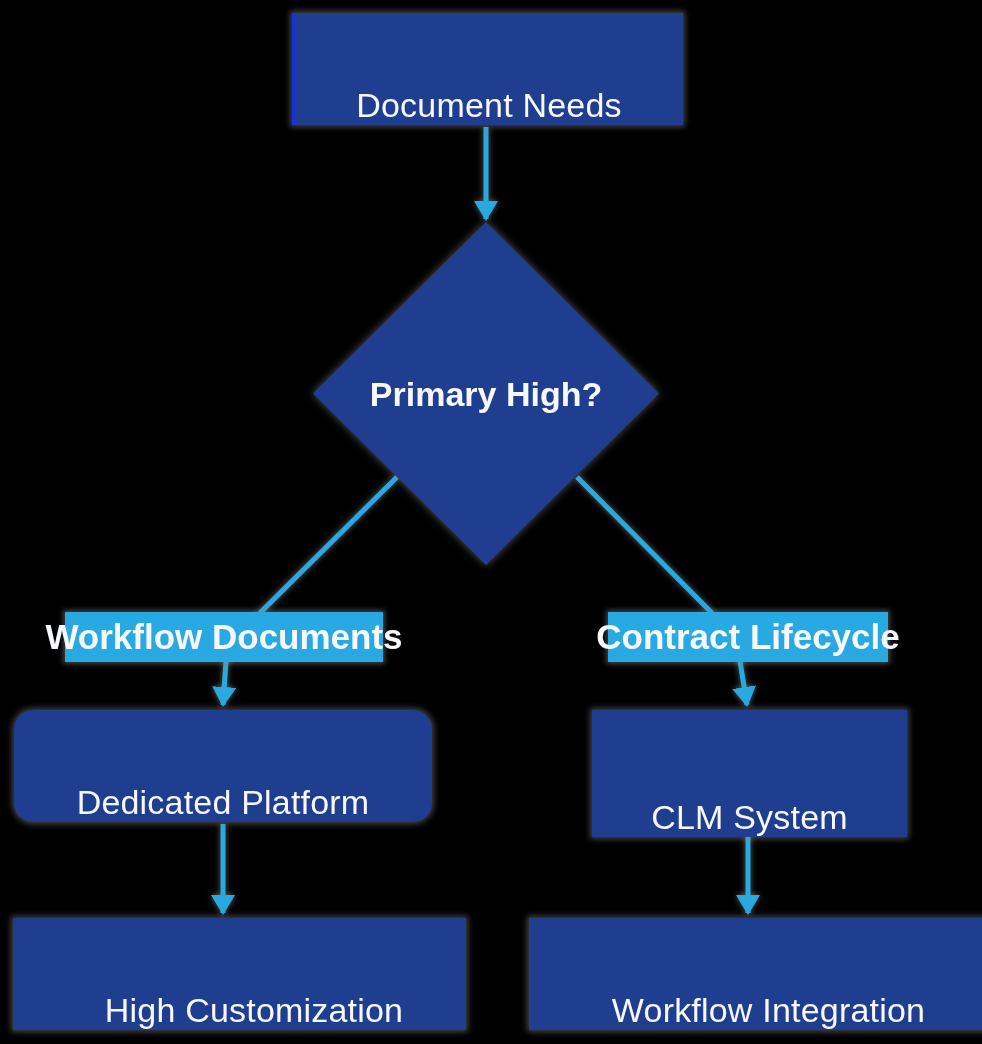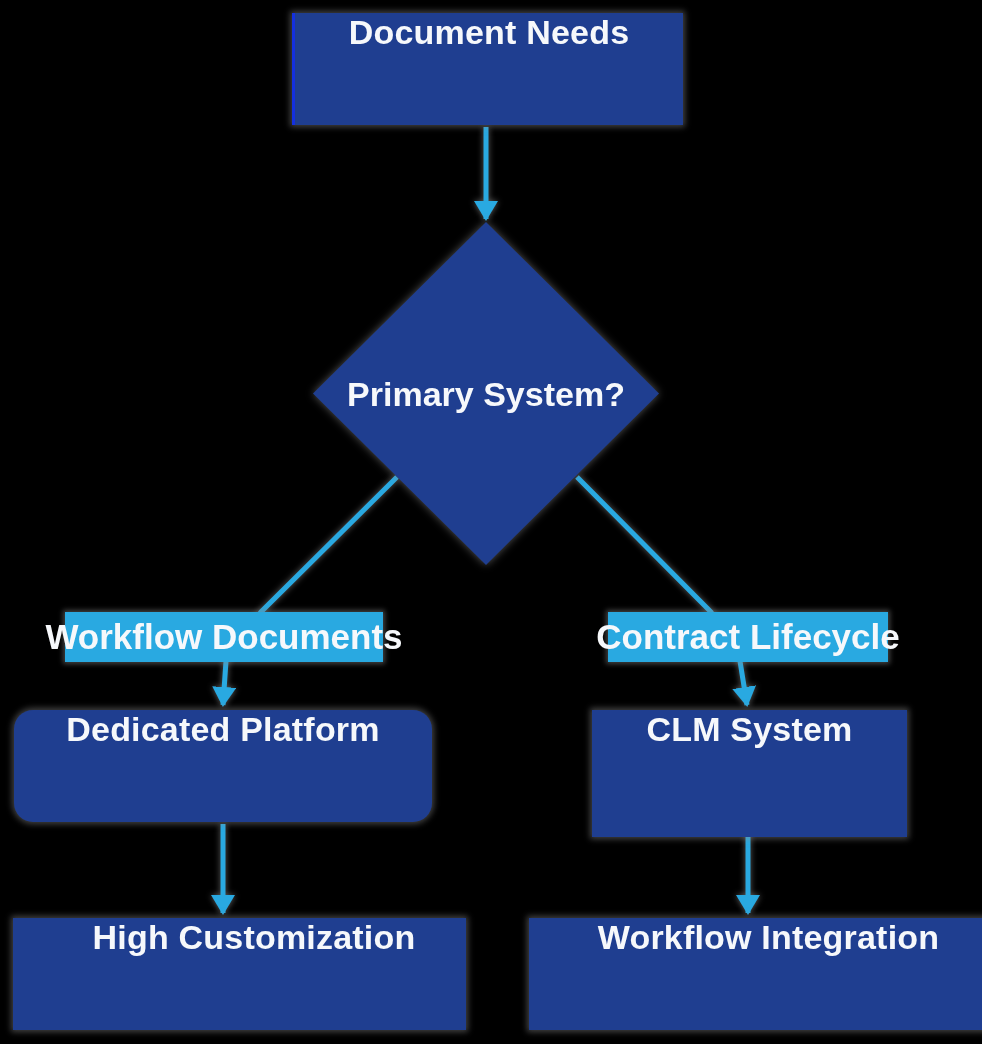--- a/index.html
+++ b/index.html
@@ -31,24 +31,24 @@
   }
   .diamond-shape {
     fill: var(--node-fill, #1F3E90);
     filter: drop-shadow(0 0 4px rgba(140,140,140,0.6));
   }
   .node {
     position: absolute;
     background: var(--node-fill, #1F3E90);
     color: var(--node-text, #F6F8FB);
     display: flex;
-    align-items: flex-start;
+    align-items: flex-end;
     justify-content: center;
     font-size: 34px;
-    font-weight: 700;
+    font-weight: 400;
     letter-spacing: 0.2px;
     box-shadow: 0 0 6px 2px rgba(135,135,135,0.5);
     white-space: nowrap;
   }
   #n-document-needs {
     left: 292px; top: 13px; width: 388px; height: 112px;
     border-left: 3px solid var(--start-node-accent, #1430E0);
   }
   #n-dedicated-platform { left: 14px;  top: 710px; width: 418px; height: 112px; border-radius: 19px; }
   #n-clm-system         { left: 592px; top: 710px; width: 315px; height: 127px; }
@@ -100,21 +100,21 @@
     <path class="edge-path" d="M748,824 L748,913" marker-end="url(#arrow)"></path>
 
     <polygon class="diamond-shape" points="486,222 659,393.5 486,565 313,393.5"></polygon>
   </svg>
 
   <div class="node" id="n-document-needs">
     <span>Document Needs</span>
   </div>
 
   <div class="diamond-text">
-    <span>Primary System?</span>
+    <span>Primary High?</span>
   </div>
 
   <div class="edge-label" id="el-complex-documents">
     <span>Workflow Documents</span>
   </div>
 
   <div class="edge-label" id="el-contract-lifecycle">
     <span>Contract Lifecycle</span>
   </div>
 

